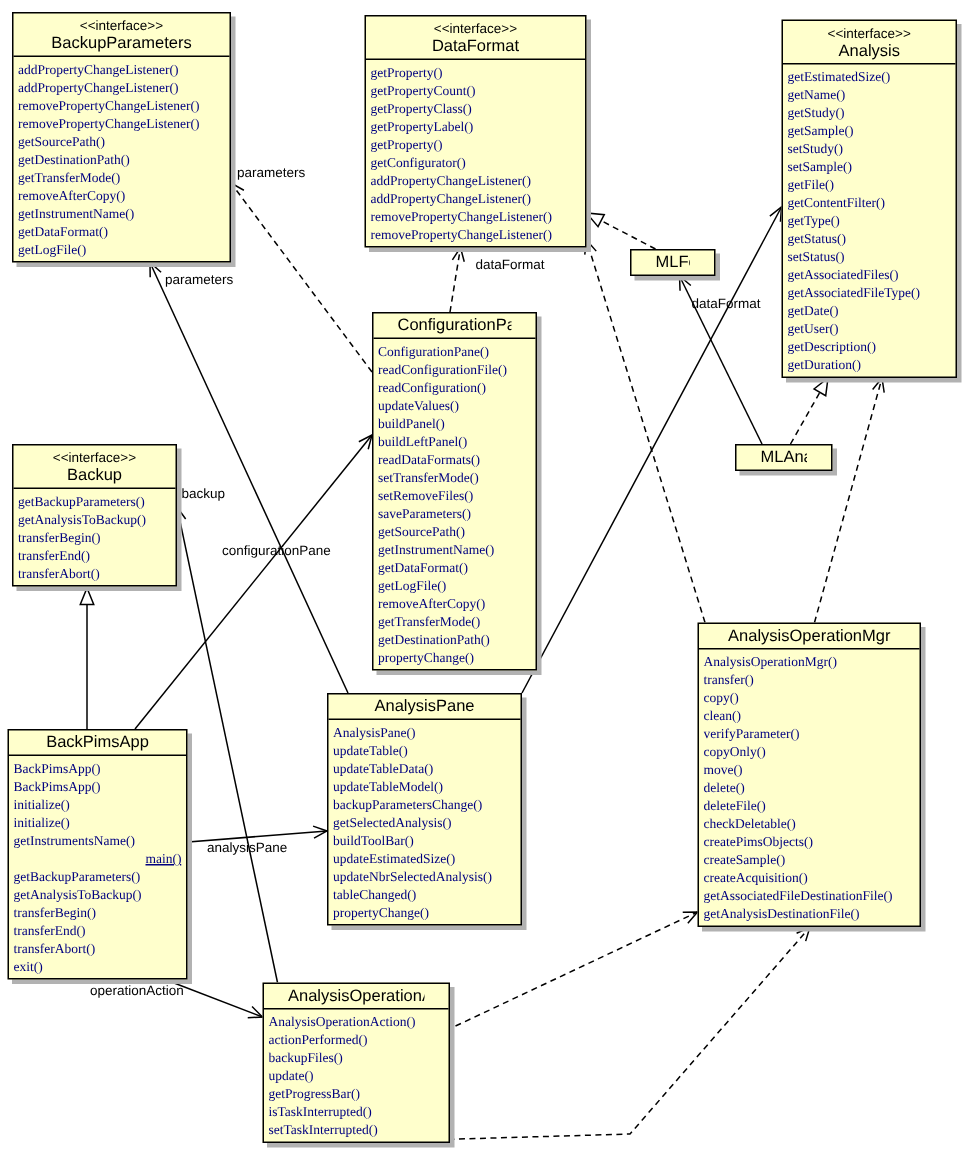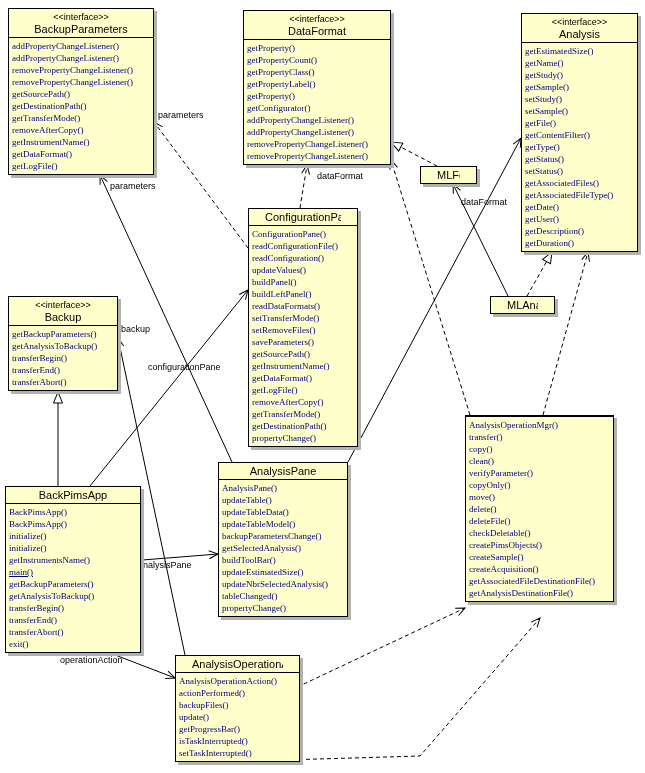--- a/index.html
+++ b/index.html
@@ -15,21 +15,21 @@
     position:absolute;
     background:var(--box-fill,#ffffcc);
     border:1px solid var(--box-border,#000);
     box-shadow:3px 3px 0 var(--box-shadow,#b2b2b2);
   }
   .uml-head { text-align:center; padding:2px 16px; }
   .stereotype { font-size:9px; line-height:12px; color:var(--name-text,#000); white-space:nowrap; }
   .cname { font-size:11px; font-weight:normal; line-height:12px; color:var(--name-text,#000); white-space:nowrap; overflow:hidden; }
   .uml-body { border-top:1px solid var(--box-border,#000); padding:2px 3px;font-family:Liberation Serif, serif; }
   .method { font-size:9px; line-height:12px; color:var(--method-text,#000080); white-space:nowrap; overflow:hidden; }
-  .method.static { text-decoration:underline; }
+  .method.static { text-decoration:underline;text-align:right; }
   .edge { fill:none; stroke:var(--edge-color,#000); stroke-width:1; }
   .edge.dashed { stroke-dasharray:4,3; }
   .edge-label { font-family:"Liberation Sans", sans-serif; font-size:9px; fill:#000; }
 </style>
 </head>
 <body>
 
 <div id="diagram">
   <svg id="edges-layer" width="645" height="773">
     <defs>
@@ -170,39 +170,42 @@
           <div class="method">transferEnd()</div>
           <div class="method">transferAbort()</div>
         </div>
       </div>
       <div class="uml-class" style="left: 490px; top: 296px; width: 65px;">
         <div class="uml-head">
           <div class="cname">MLAnalysis</div>
         </div>
       </div>
       <div class="uml-class" style="left: 465px; top: 415px; width: 149px;">
+        <div class="uml-head">
+          <div class="cname">AnalysisOperationMgr</div>
+        </div>
         <div class="uml-body">
           <div class="method">AnalysisOperationMgr()</div>
           <div class="method">transfer()</div>
           <div class="method">copy()</div>
           <div class="method">clean()</div>
           <div class="method">verifyParameter()</div>
           <div class="method">copyOnly()</div>
           <div class="method">move()</div>
           <div class="method">delete()</div>
           <div class="method">deleteFile()</div>
           <div class="method">checkDeletable()</div>
           <div class="method">createPimsObjects()</div>
           <div class="method">createSample()</div>
           <div class="method">createAcquisition()</div>
           <div class="method">getAssociatedFileDestinationFile()</div>
           <div class="method">getAnalysisDestinationFile()</div>
         </div>
       </div>
-      <div class="uml-class" style="left: 5px; top: 486px; width: 136px;">
+      <div class="uml-class" style="left: 5px; top: 486px; width: 120px;">
         <div class="uml-head">
           <div class="cname">BackPimsApp</div>
         </div>
         <div class="uml-body">
           <div class="method">BackPimsApp()</div>
           <div class="method">BackPimsApp()</div>
           <div class="method">initialize()</div>
           <div class="method">initialize()</div>
           <div class="method">getInstrumentsName()</div>
           <div class="method static">main()</div>

